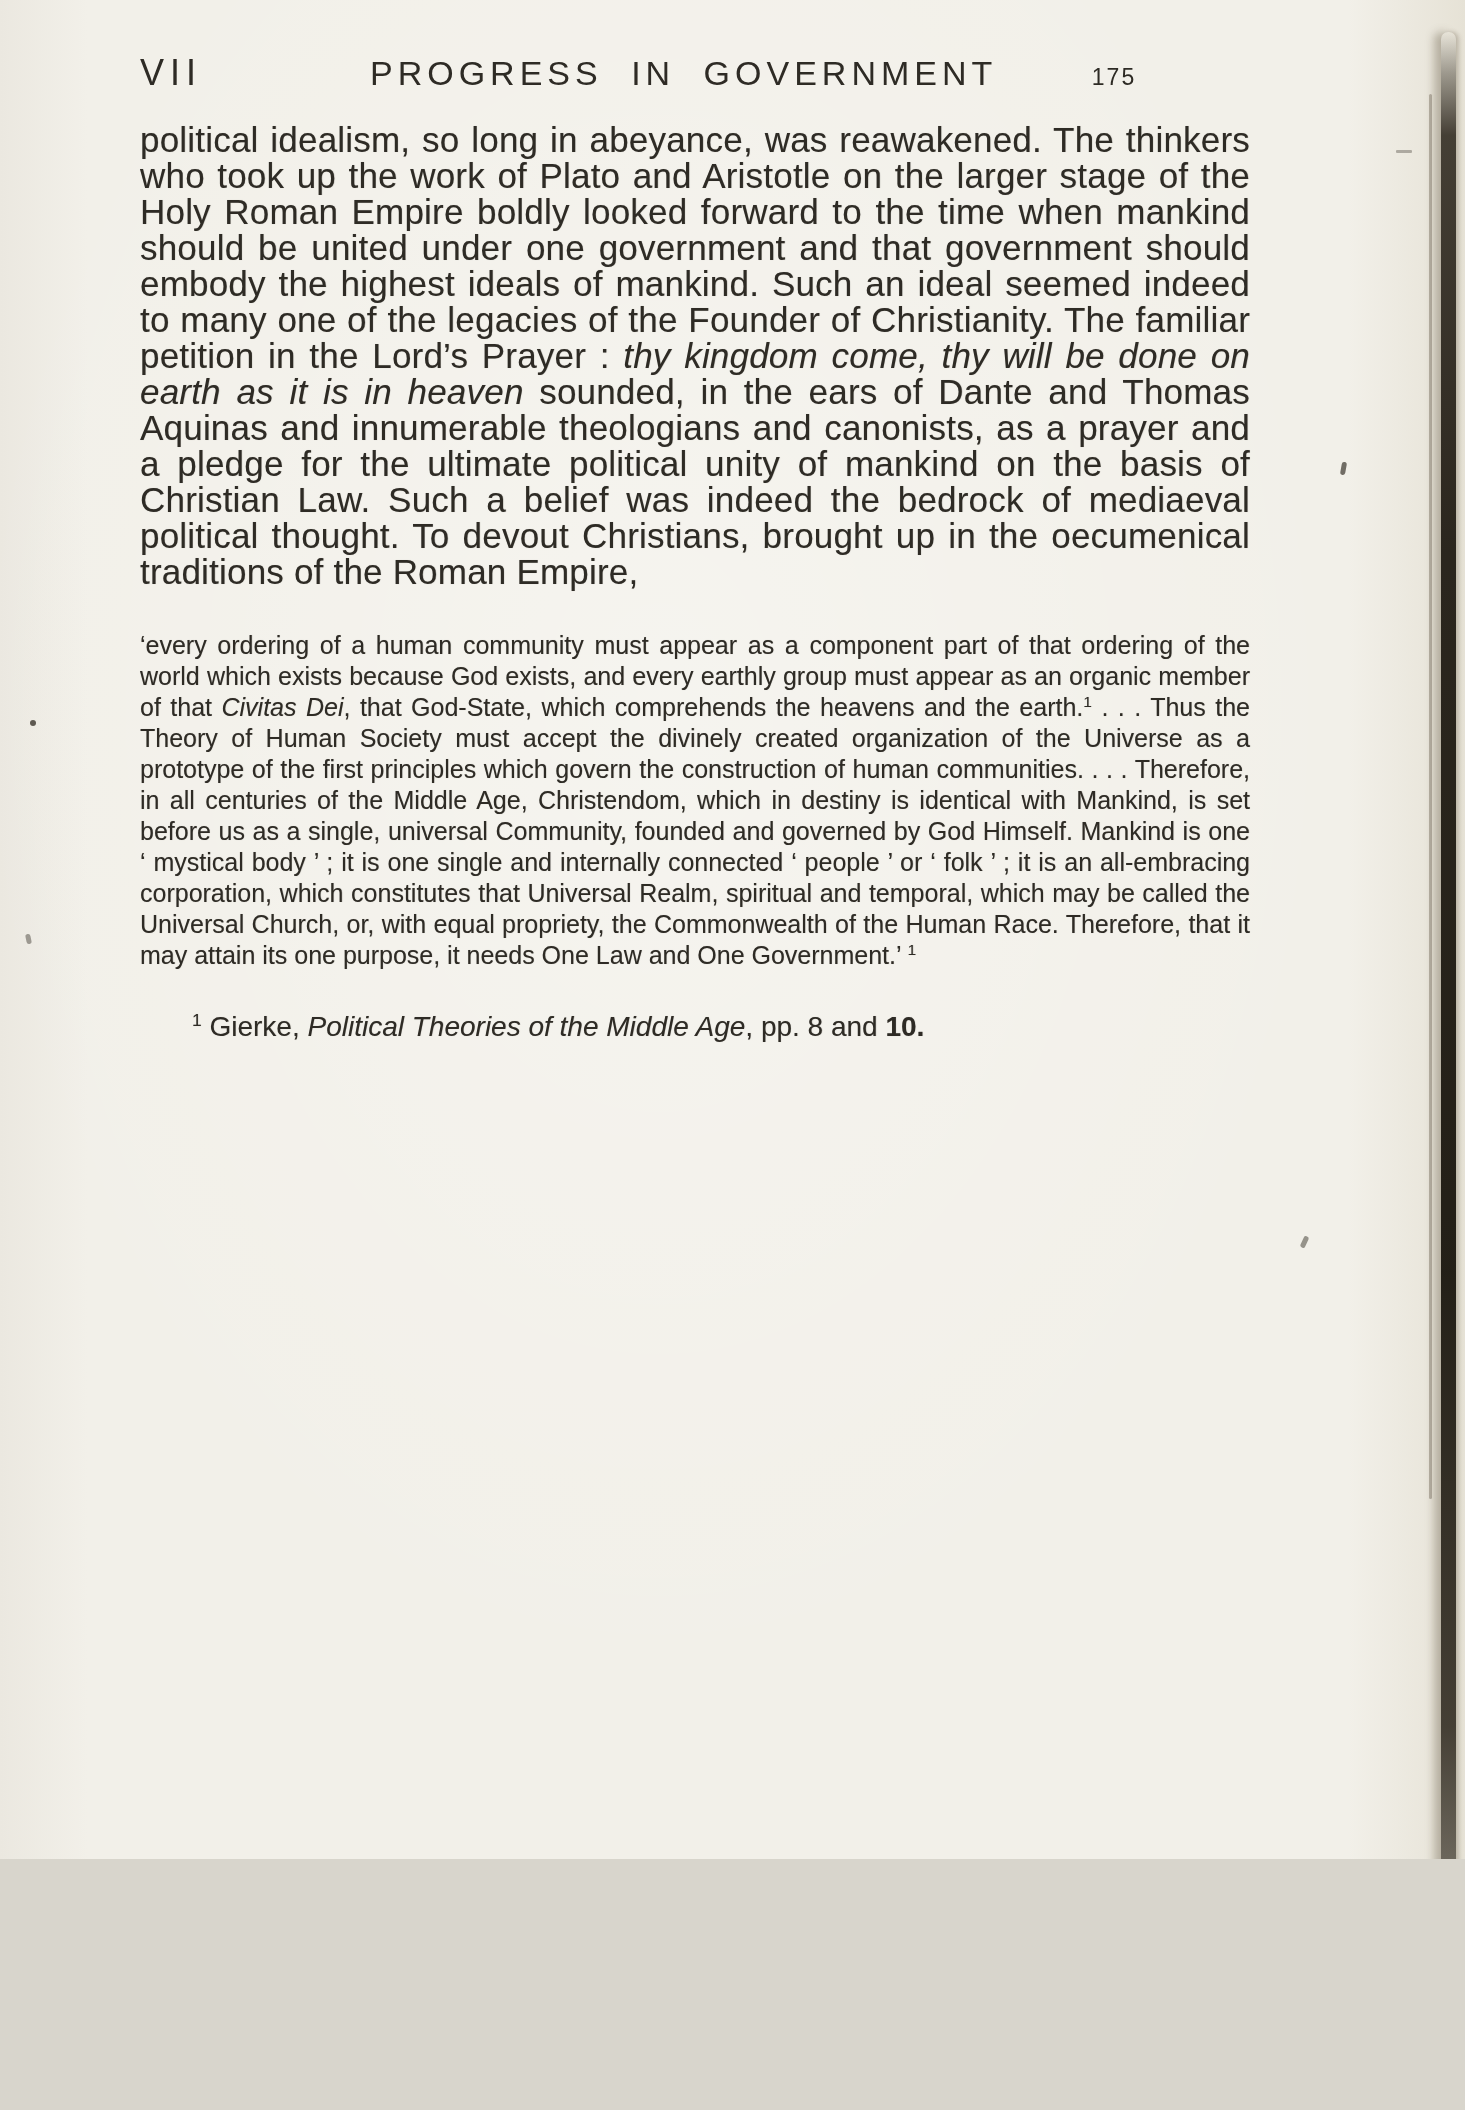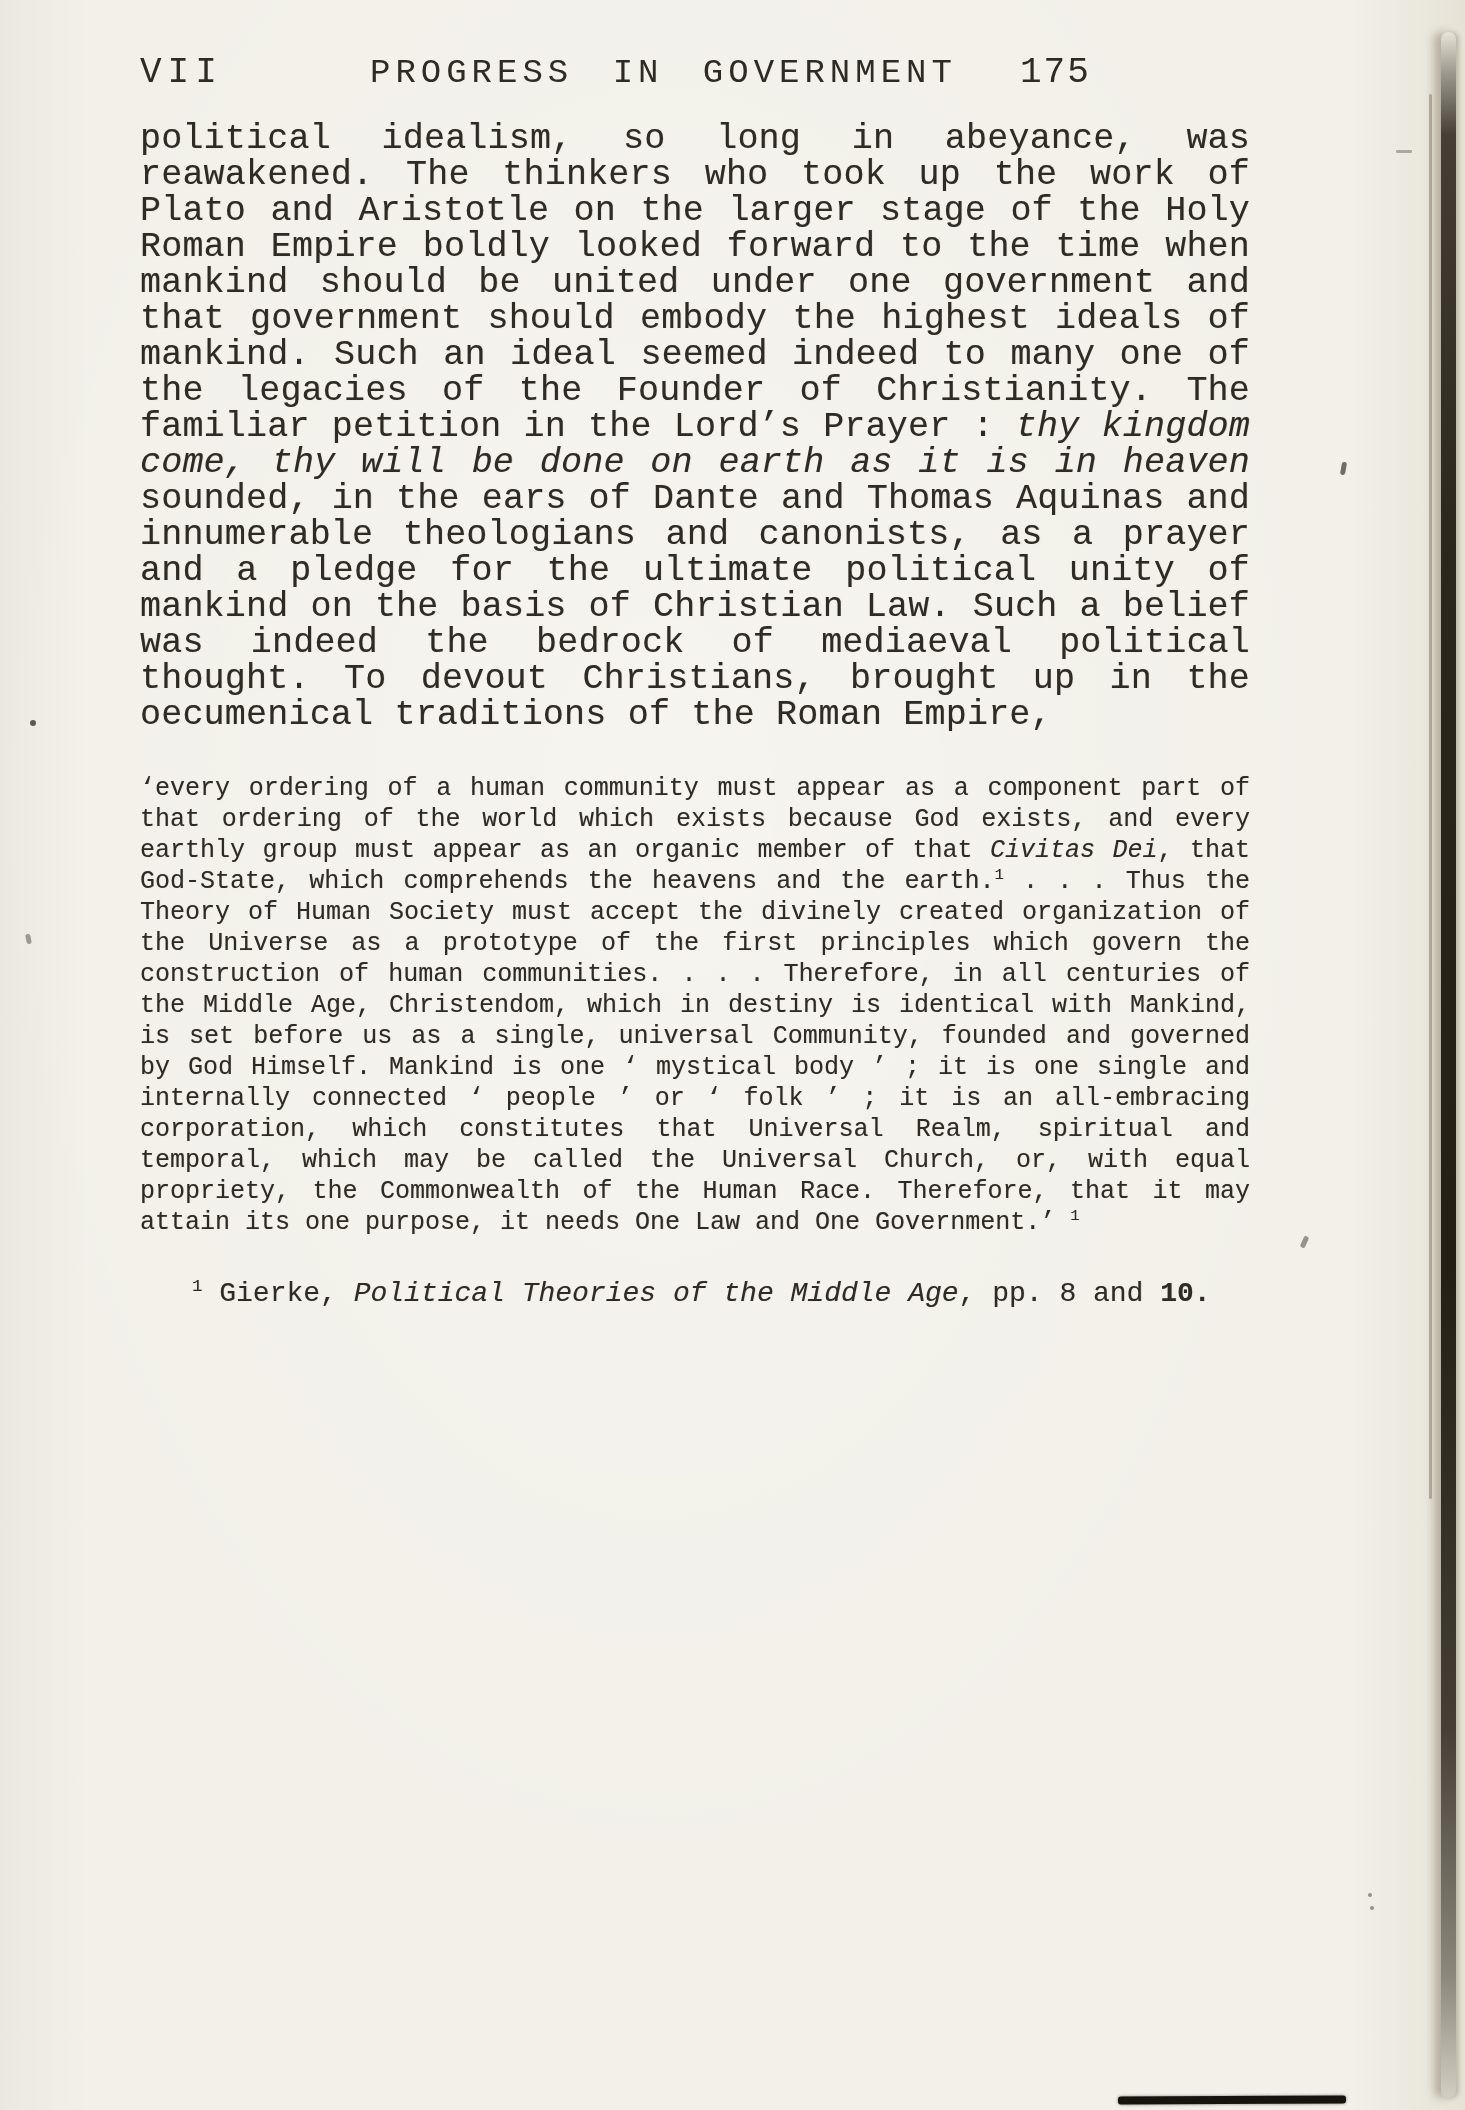--- a/index.html
+++ b/index.html
@@ -1,38 +1,38 @@
 <!DOCTYPE html>
 <html lang="en" style="--paper: #f2f0e9; --ink: #2e2b25;"><head>
 <meta charset="utf-8">
 <title>Scanned Book Page</title>
 <style>
   * { margin:0; padding:0; box-sizing:border-box; }
   html,body { width:1465px; height:2110px; }
   body { background:#d8d5cc; }
 
   .page {
-    position:relative; width:1465px; height:2110px; overflow:hidden;
+    position:relative; width:1465px; height:1859px; overflow:hidden;
     background:
       radial-gradient(ellipse at 45% 38%, rgba(255,255,255,0.28), rgba(0,0,0,0) 62%),
       linear-gradient(90deg, #ebe8e0 0%, var(--paper,#f2f0e9) 6%, var(--paper,#f2f0e9) 92%, #e6e2d6 100%),
       var(--paper,#f2f0e9);
-    font-family:Liberation Mono, monospace;
+    font-family:Liberation Sans, sans-serif;
     color:var(--ink,#2e2b25);
   }
 
   .content { position:absolute; left:140px; top:52px; width:1110px; }
 
   .header {
     display:grid; grid-template-columns:230px 1fr 230px; align-items:baseline;
     margin-bottom:28px;
   }
   .chapter { font-size:36px; letter-spacing:6px; }
   .running-title { text-align:left; font-size:34px; letter-spacing:5px; word-spacing:14px; }
-  .pagenum { text-align:left; font-size:36px; letter-spacing:2px; padding-right:42px; }
+  .pagenum { text-align:center; font-size:23px; letter-spacing:2px; padding-right:42px; }
 
   .para, .quote, .footnote {
     text-align:justify;
     text-shadow:0.3px 0.3px 0.7px rgba(46,43,37,0.32);
   }
   .para { font-size:35px; line-height:36px; letter-spacing:0.2px; }
   .quote { margin-top:40px; font-size:25px; line-height:31px; }
   .footnote { margin-top:40px; font-size:28px; text-indent:52px; text-align:left; }
 
   .it { font-style:italic; }

